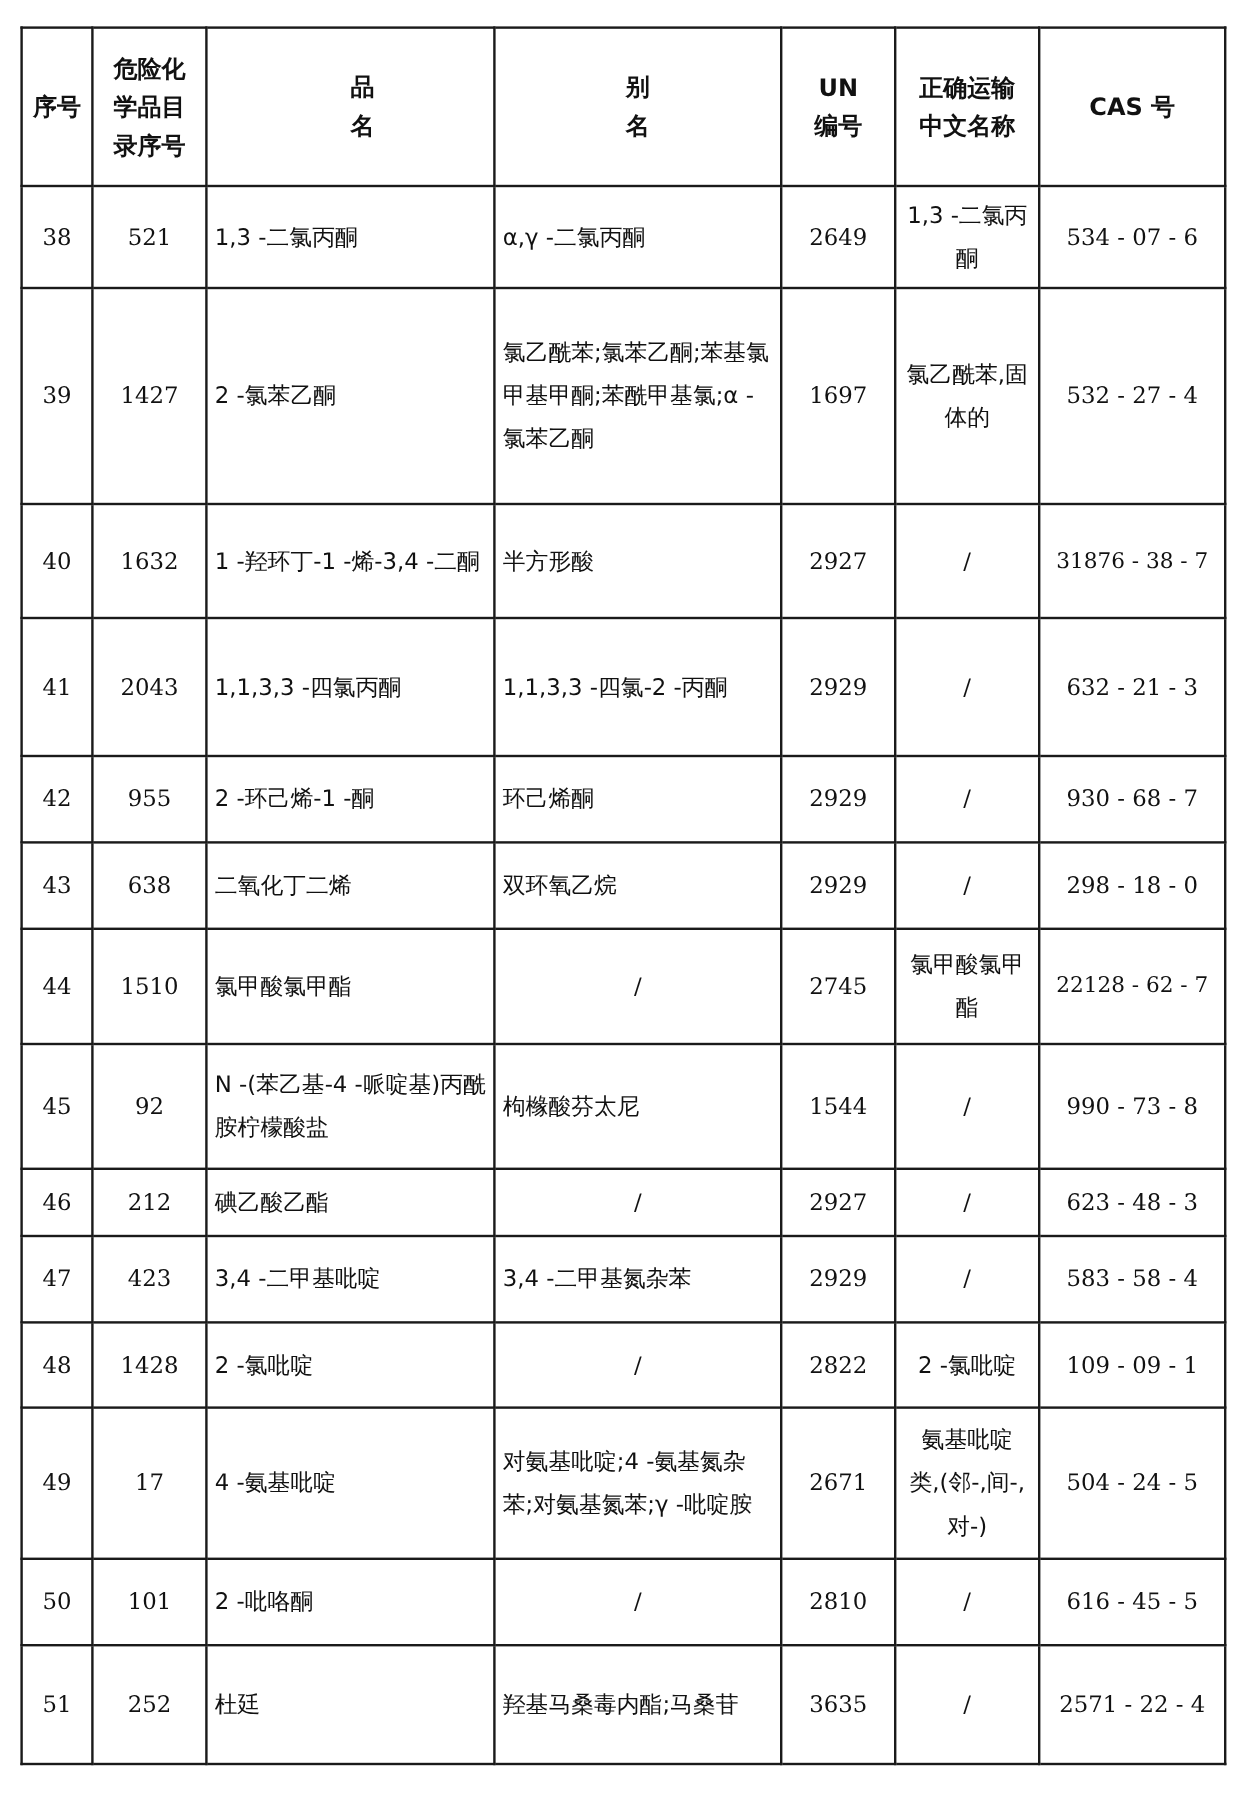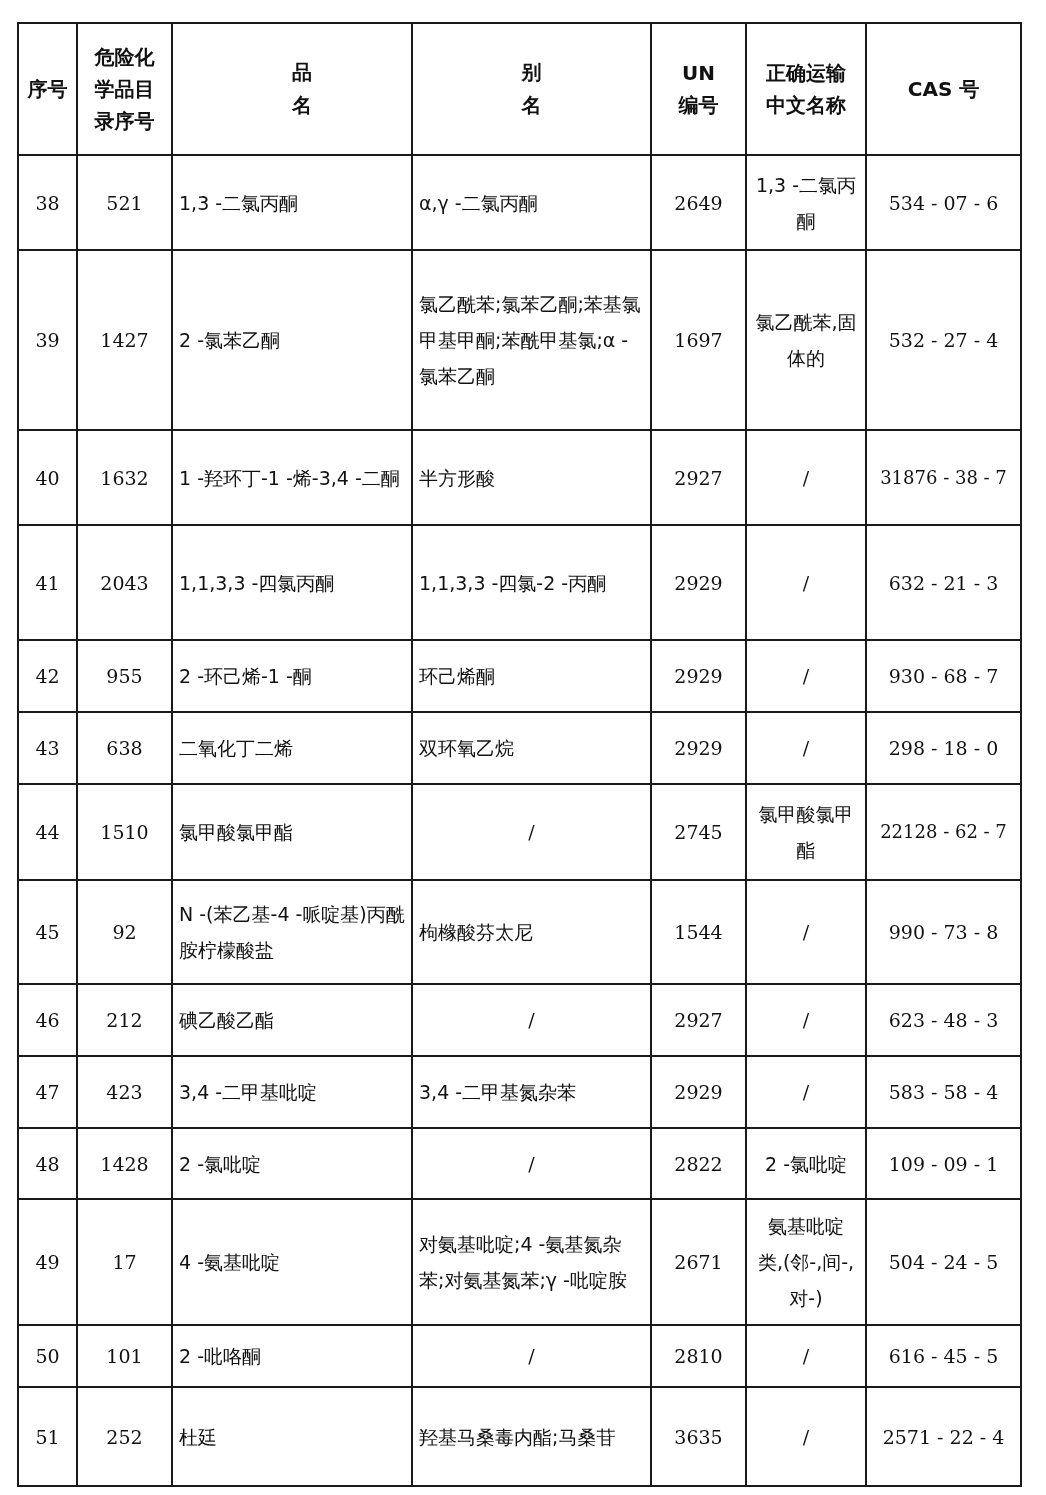--- a/index.html
+++ b/index.html
@@ -69,21 +69,21 @@
       <th style="letter-spacing:70px;padding-left:96px;">品名</th>
       <th style="letter-spacing:70px;padding-left:76px;">别名</th>
       <th style="white-space:pre-line;line-height:32px;">UN
 编号</th>
       <th style="white-space:pre-line;line-height:32px;padding:0 2px;">正确运输
 中文名称</th>
       <th>CAS 号</th>
     </tr>
   </thead>
   <tbody>
-    <tr style="height:95px">
+    <tr style="height:85px">
       <td class="c">38</td>
       <td class="c">521</td>
       <td class="l bold-cn">1,3 -二氯丙酮</td>
       <td class="l bold-cn">α,γ -二氯丙酮</td>
       <td class="c">2649</td>
       <td class="c bold-cn">1,3 -二氯丙酮</td>
       <td class="c">534 - 07 - 6</td>
     </tr>
     <tr style="height:180px">
       <td class="c">39</td>
@@ -141,21 +141,21 @@
     </tr>
     <tr style="height:104px">
       <td class="c">45</td>
       <td class="c">92</td>
       <td class="l bold-cn">N -(苯乙基-4 -哌啶基)丙酰胺柠檬酸盐</td>
       <td class="l bold-cn">枸橼酸芬太尼</td>
       <td class="c">1544</td>
       <td class="c">/</td>
       <td class="c">990 - 73 - 8</td>
     </tr>
-    <tr style="height:72px">
+    <tr style="height:56px">
       <td class="c">46</td>
       <td class="c">212</td>
       <td class="l bold-cn">碘乙酸乙酯</td>
       <td class="c">/</td>
       <td class="c">2927</td>
       <td class="c">/</td>
       <td class="c">623 - 48 - 3</td>
     </tr>
     <tr style="height:72px">
       <td class="c">47</td>
@@ -177,21 +177,21 @@
     </tr>
     <tr style="height:126px">
       <td class="c">49</td>
       <td class="c">17</td>
       <td class="l bold-cn">4 -氨基吡啶</td>
       <td class="l bold-cn">对氨基吡啶;4 -氨基氮杂苯;对氨基氮苯;γ -吡啶胺</td>
       <td class="c">2671</td>
       <td class="c bold-cn" style="padding:0 10px;">氨基吡啶类,(邻-,间-,对-)</td>
       <td class="c">504 - 24 - 5</td>
     </tr>
-    <tr style="height:62px">
+    <tr style="height:72px">
       <td class="c">50</td>
       <td class="c">101</td>
       <td class="l bold-cn">2 -吡咯酮</td>
       <td class="c">/</td>
       <td class="c">2810</td>
       <td class="c">/</td>
       <td class="c">616 - 45 - 5</td>
     </tr>
     <tr style="height:99px">
       <td class="c">51</td>

